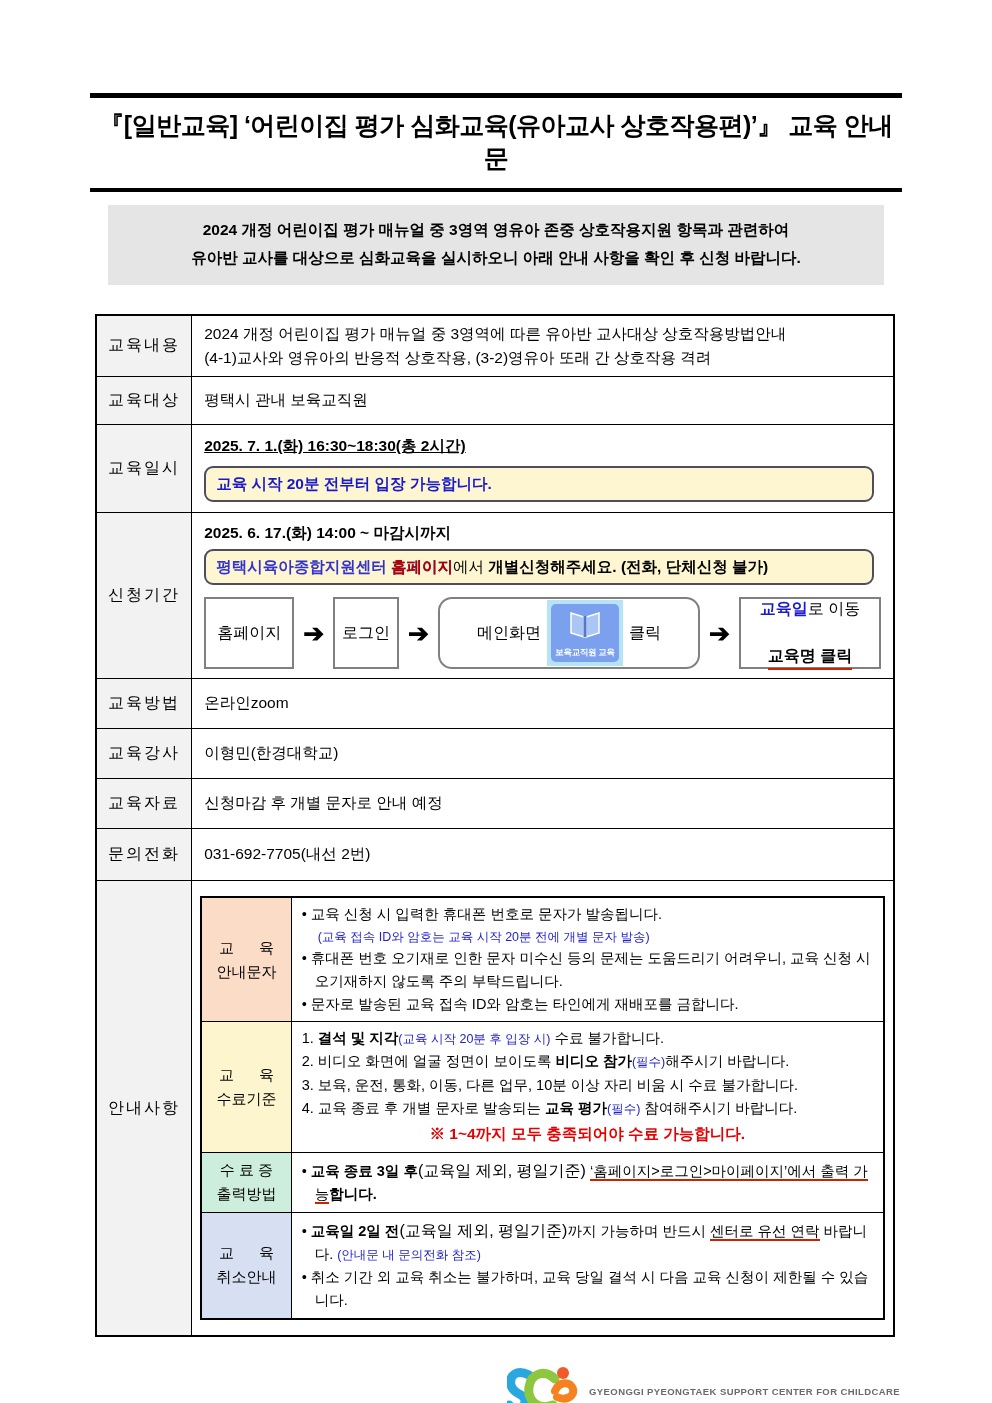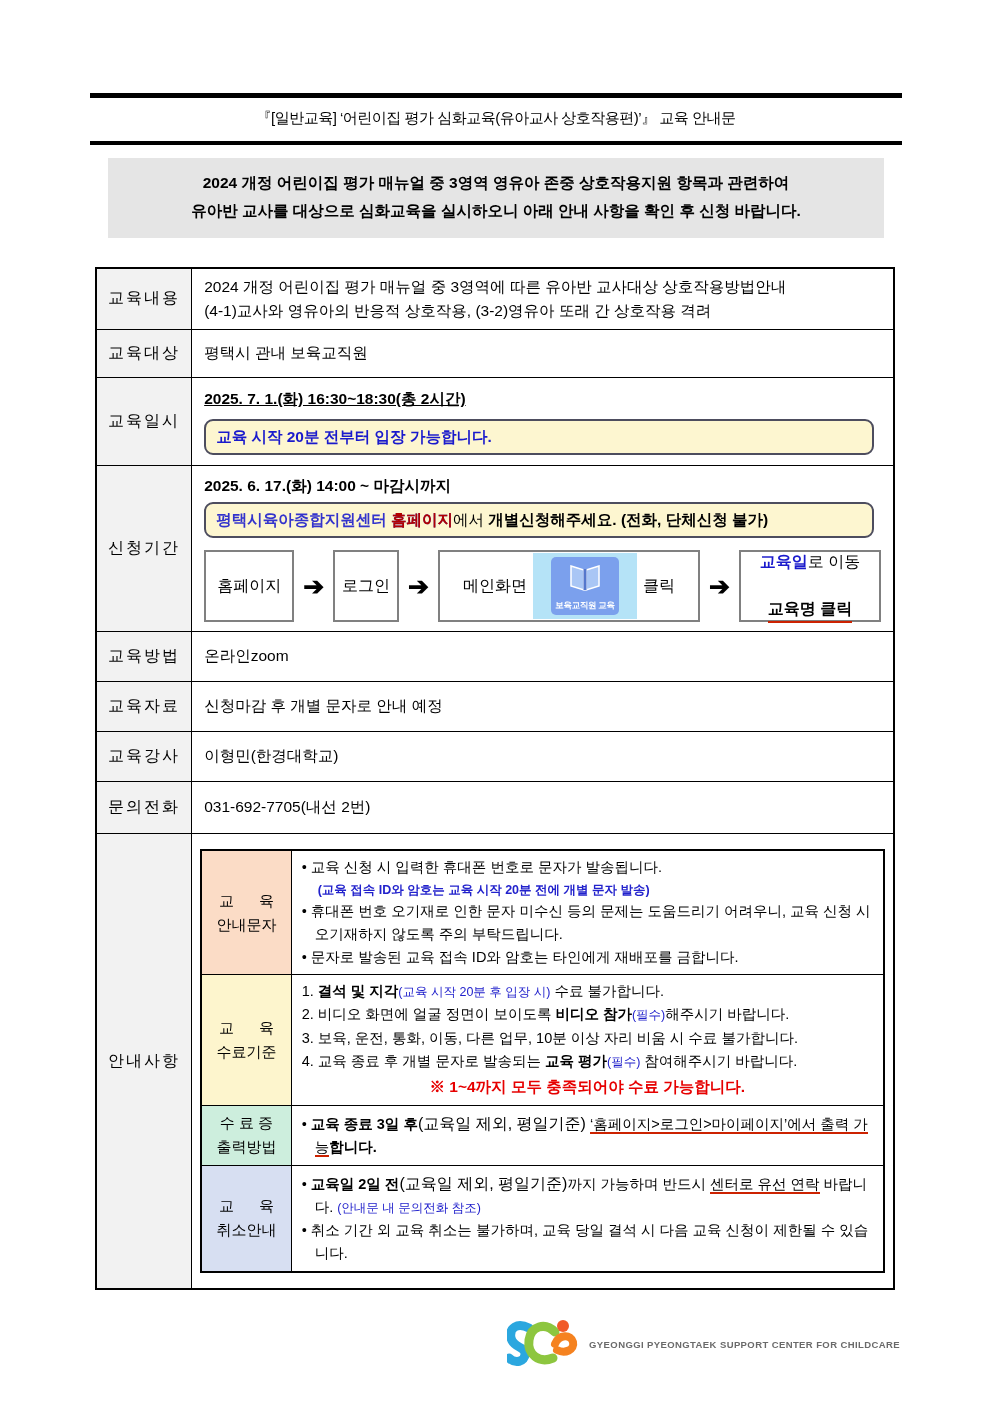--- a/index.html
+++ b/index.html
@@ -9,21 +9,21 @@
     background:#ffffff; color:#000;
     font-family:"Liberation Sans", sans-serif;
   }
   .title-block {
     margin:93px 90px 0 90px;
     border-top:5px solid #000;
     border-bottom:4px solid #000;
     padding:11px 2px 13px 2px;
   }
   .title-block h1 {
-    margin:0; font-size:15px; font-weight:normal; letter-spacing:-0.5px; text-align:center;
+    margin:0; font-size:25px; font-weight:bold; letter-spacing:-0.5px; text-align:center;
   }
   .intro {
     margin:13px 108px 0 108px;
     background:#e5e5e5;
     padding:11px 6px 13px 6px;
     text-align:center; font-weight:bold; font-size:15.5px; line-height:1.8;
   }
   table.main { margin:29px 0 0 95px; width:800px; border-collapse:collapse; border:2px solid #000; }
   table.main > tbody > tr > td { border:1px solid #000; vertical-align:middle; }
   td.lbl {
@@ -40,25 +40,25 @@
   .blue-strong { color:#1a1acc; font-weight:bold; }
   .center-name { color:#3333cc; font-weight:bold; }
   .homepage-word { color:#b30000; font-weight:bold; text-shadow:0 0 0.5px #4040c0; }
   .flow { display:flex; align-items:center; gap:9px; margin-top:12px; }
   .fbox {
     border:2px solid #808080; height:72px; background:#fff;
     display:flex; align-items:center; justify-content:center; font-size:16px;
   }
   .fbox.b1 { width:90px; }
   .fbox.b2 { width:66px; }
-  .fbox.b3 { width:262px; gap:6px; padding:0 6px; }
+  .fbox.b3 { width:262px; gap:6px; padding:0 6px;border-radius:14px; }
   .fbox.b4 { width:142px; flex-direction:column; line-height:1.5;gap:23px; }
   .arrow-glyph { font-size:25px; font-weight:bold; line-height:1; }
   .icon-outer {
-    width:104px; height:66px; background:#b5e3f7;
+    width:76px; height:66px; background:#b5e3f7;
     display:flex; align-items:center; justify-content:center;
   }
   .icon-inner {
     width:68px; height:58px; background:#7ba0ed; border-radius:5px;
     display:flex; flex-direction:column; align-items:center; justify-content:flex-start;
     padding-top:5px; position:relative;
   }
   .icon-inner .label {
     position:absolute; bottom:3px; width:100%; text-align:center;
     color:#fff; font-weight:bold; font-size:8.5px; letter-spacing:-0.3px;
@@ -159,47 +159,47 @@
           </div>
         </td>
       </tr>
 
       <tr style="height:50px;">
         <td class="lbl">교육방법</td>
         <td class="val">온라인zoom</td>
       </tr>
 
       <tr style="height:50px;">
+        <td class="lbl">교육강사</td>
+        <td class="val">이형민(한경대학교)</td>
+      </tr>
+
+      <tr style="height:50px;">
         <td class="lbl">교육자료</td>
         <td class="val">신청마감 후 개별 문자로 안내 예정</td>
-      </tr>
-
-      <tr style="height:50px;">
-        <td class="lbl">교육강사</td>
-        <td class="val">이형민(한경대학교)</td>
       </tr>
 
       <tr style="height:52px;">
         <td class="lbl">문의전화</td>
         <td class="val">031-692-7705(내선 2번)</td>
       </tr>
 
       <tr style="height:456px;">
         <td class="lbl">안내사항</td>
         <td class="val" style="padding:8px;">
           <table class="inner">
             <tbody>
               <tr>
                 <td class="ihead bg-peach">
                   <span>교      육</span>
                   <span>안내문자</span>
                 </td>
                 <td class="ibody">
                   <p>• 교육 신청 시 입력한 휴대폰 번호로 문자가 발송됩니다.</p>
-                  <p class="blue-small" style="padding-left:16px; text-indent:0;font-weight:bold;">(교육 접속 ID와 암호는 교육 시작 20분 전에 개별 문자 발송)</p>
+                  <p class="blue-small" style="padding-left:16px; text-indent:0;">(교육 접속 ID와 암호는 교육 시작 20분 전에 개별 문자 발송)</p>
                   <p>• 휴대폰 번호 오기재로 인한 문자 미수신 등의 문제는 도움드리기 어려우니, 교육 신청 시 오기재하지 않도록 주의 부탁드립니다.</p>
                   <p>• 문자로 발송된 교육 접속 ID와 암호는 타인에게 재배포를 금합니다.</p>
                 </td>
               </tr>
               <tr>
                 <td class="ihead bg-yellow">
                   <span>교      육</span>
                   <span>수료기준</span>
                 </td>
                 <td class="ibody">

